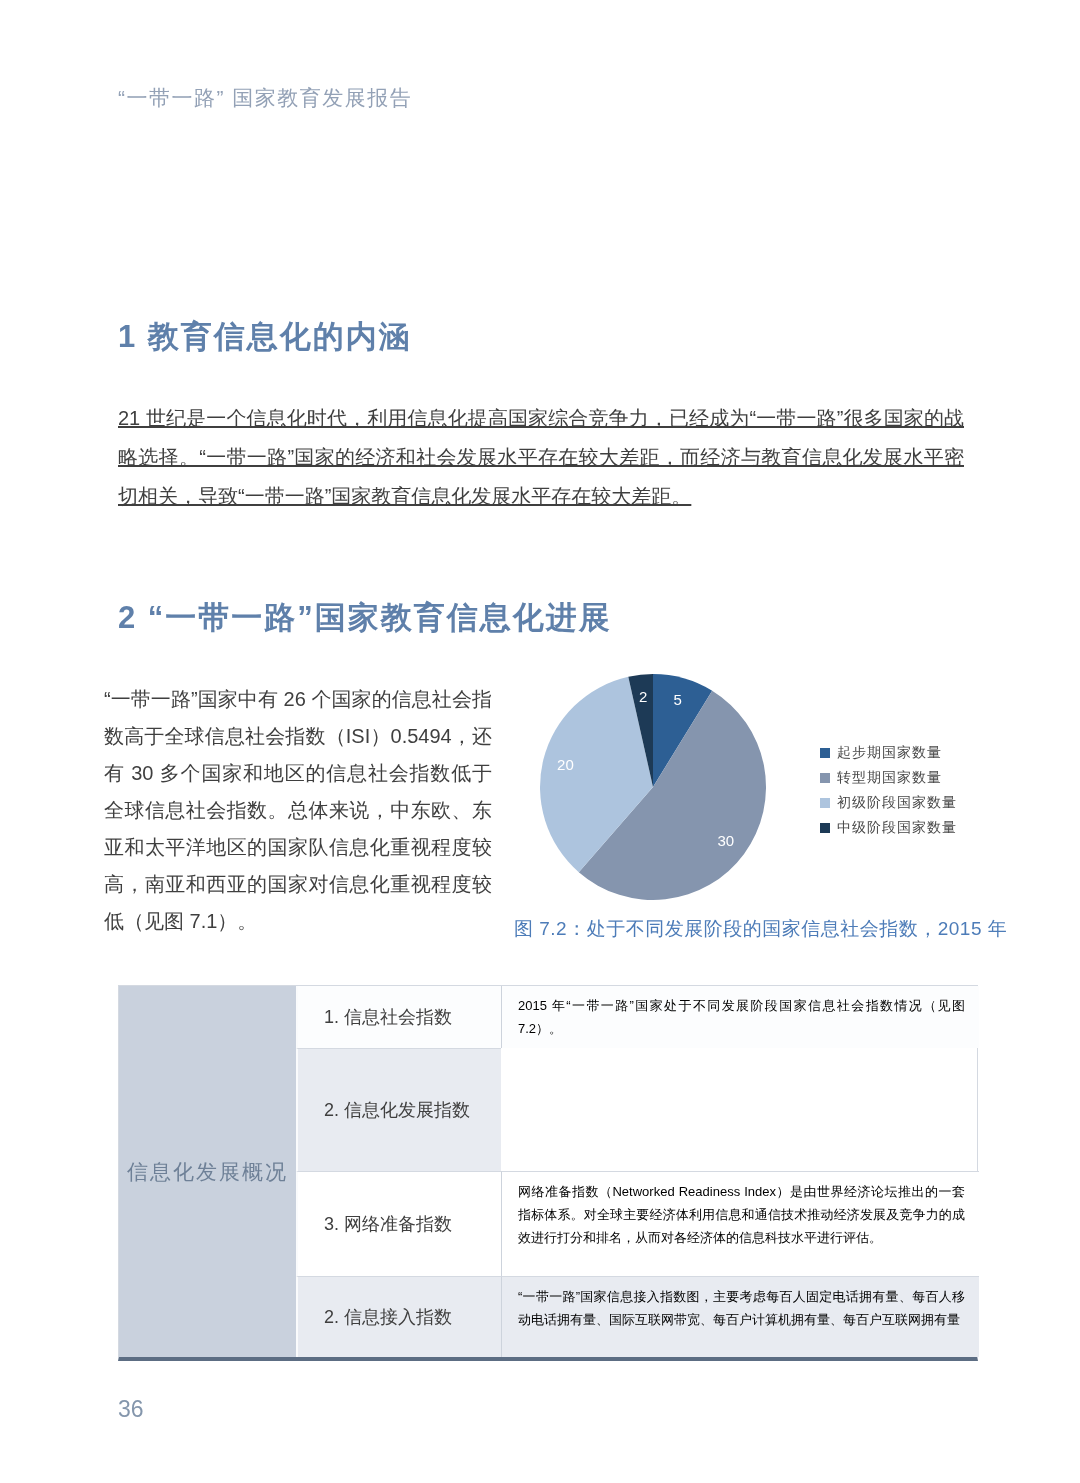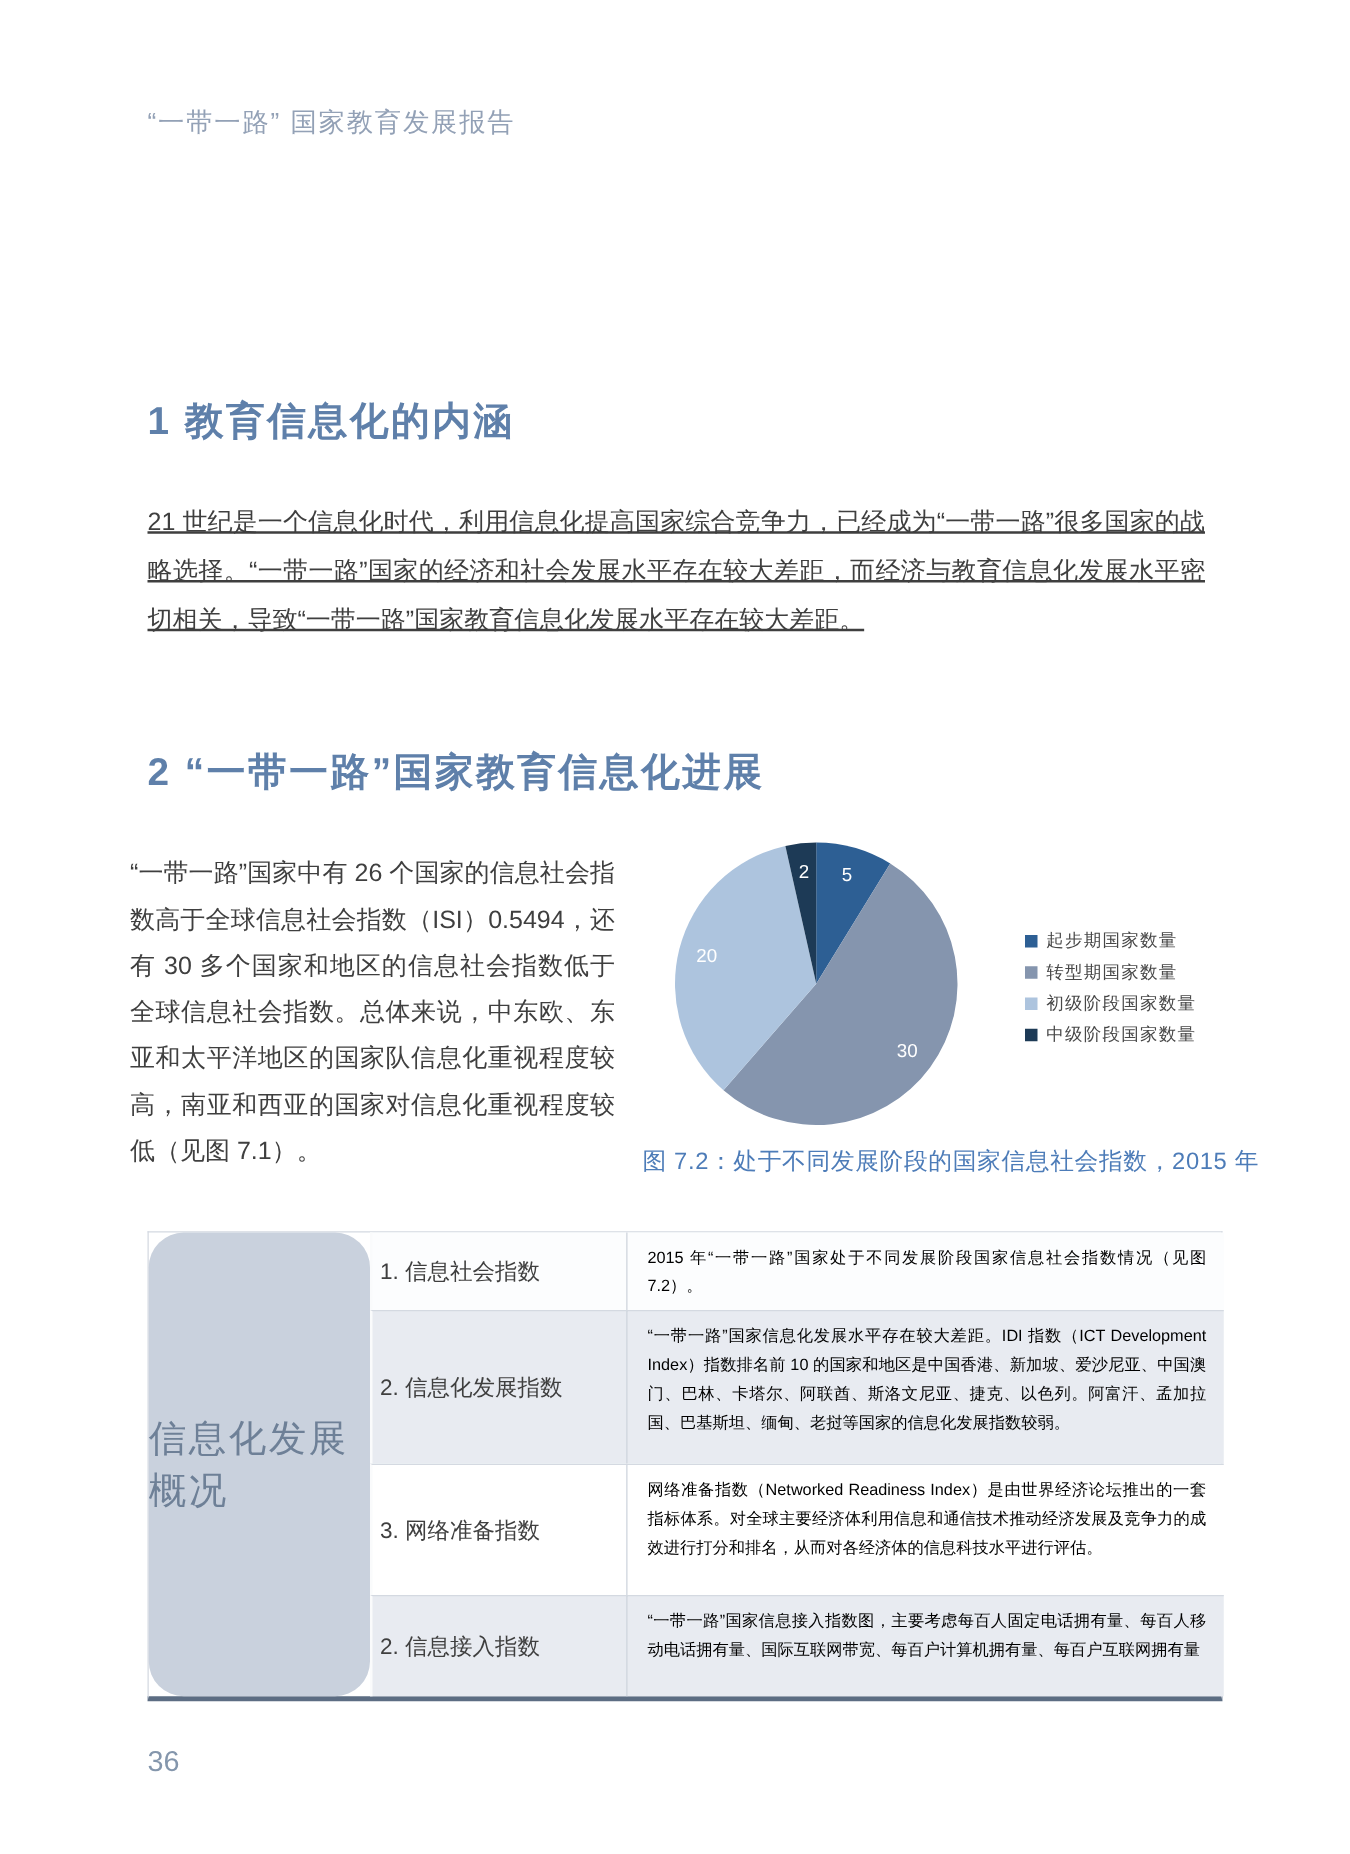--- a/index.html
+++ b/index.html
@@ -40,25 +40,25 @@
   .info-table {
     position:absolute; left:118px; top:985px; width:860px;
     display:grid; grid-template-columns:177px 205px 478px;
     grid-template-rows:minmax(62px,auto) minmax(123px,auto) minmax(105px,auto) minmax(81px,auto);
     border:1px solid #d4d9e1; border-bottom:4px solid #5c6d83;
     box-sizing:border-box;
   }
   .th-left {
     grid-column:1; grid-row:1/5; background:#c9d1dd;
     display:flex; align-items:center; justify-content:center;
-    font-size:30px; letter-spacing:2px; color:#6e8097;border-radius:28px;
+    font-size:21px; letter-spacing:2px; color:#6e8097;
   }
   .cell-label {
     grid-column:2; display:flex; align-items:center;
-    padding-left:6px; font-size:18px; color:#3f3f3f;
+    padding-left:26px; font-size:18px; color:#3f3f3f;
     border-left:2px solid #fafbfc; box-sizing:border-box;text-align:center;
   }
   .cell-content {
     grid-column:3; padding:8px 14px 6px 16px;
     font-size:13px; line-height:23px; color:#000000;
     text-align:justify; text-justify:inter-character;
     border-left:1px solid #cdd3dc; box-sizing:border-box;
   }
   .row-1 { grid-row:1; background:#fcfdfe; }
   .row-2 { grid-row:2; background:#e8ebf1; }
@@ -117,21 +117,20 @@
 
   <div class="fig-caption">图 7.2：处于不同发展阶段的国家信息社会指数，2015 年</div>
 
   <div class="info-table">
     <div class="th-left">信息化发展概况</div>
 
     <div class="cell-label row-1">1. 信息社会指数</div>
     <div class="cell-content row-1">2015 年“一带一路”国家处于不同发展阶段国家信息社会指数情况（见图 7.2）。</div>
 
     <div class="cell-label row-2 row-sep">2. 信息化发展指数</div>
-    <div class="cell-content row-2 row-sep">“一带一路”国家信息化发展水平存在较大差距。IDI 指数（ICT Development Index）指数排名前 10 的国家和地区是中国香港、新加坡、爱沙尼亚、中国澳门、巴林、卡塔尔、阿联酋、斯洛文尼亚、捷克、以色列。阿富汗、孟加拉国、巴基斯坦、缅甸、老挝等国家的信息化发展指数较弱。</div>
 
     <div class="cell-label row-3 row-sep">3. 网络准备指数</div>
     <div class="cell-content row-3 row-sep">网络准备指数（Networked Readiness Index）是由世界经济论坛推出的一套指标体系。对全球主要经济体利用信息和通信技术推动经济发展及竞争力的成效进行打分和排名，从而对各经济体的信息科技水平进行评估。</div>
 
     <div class="cell-label row-4 row-sep">2. 信息接入指数</div>
     <div class="cell-content row-4 row-sep">“一带一路”国家信息接入指数图，主要考虑每百人固定电话拥有量、每百人移动电话拥有量、国际互联网带宽、每百户计算机拥有量、每百户互联网拥有量</div>
   </div>
 
   <div class="page-number">36</div>
 

